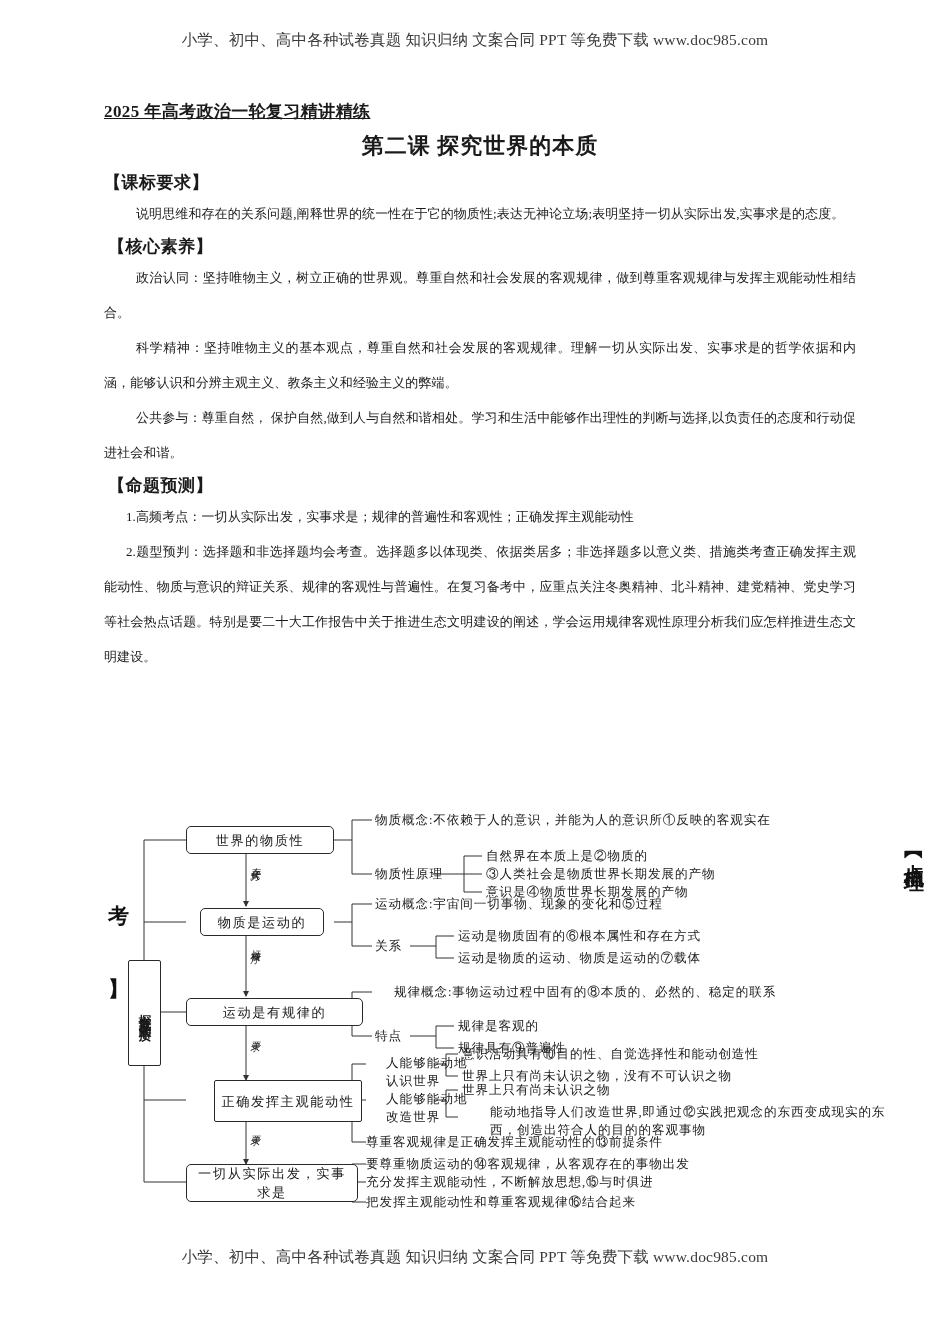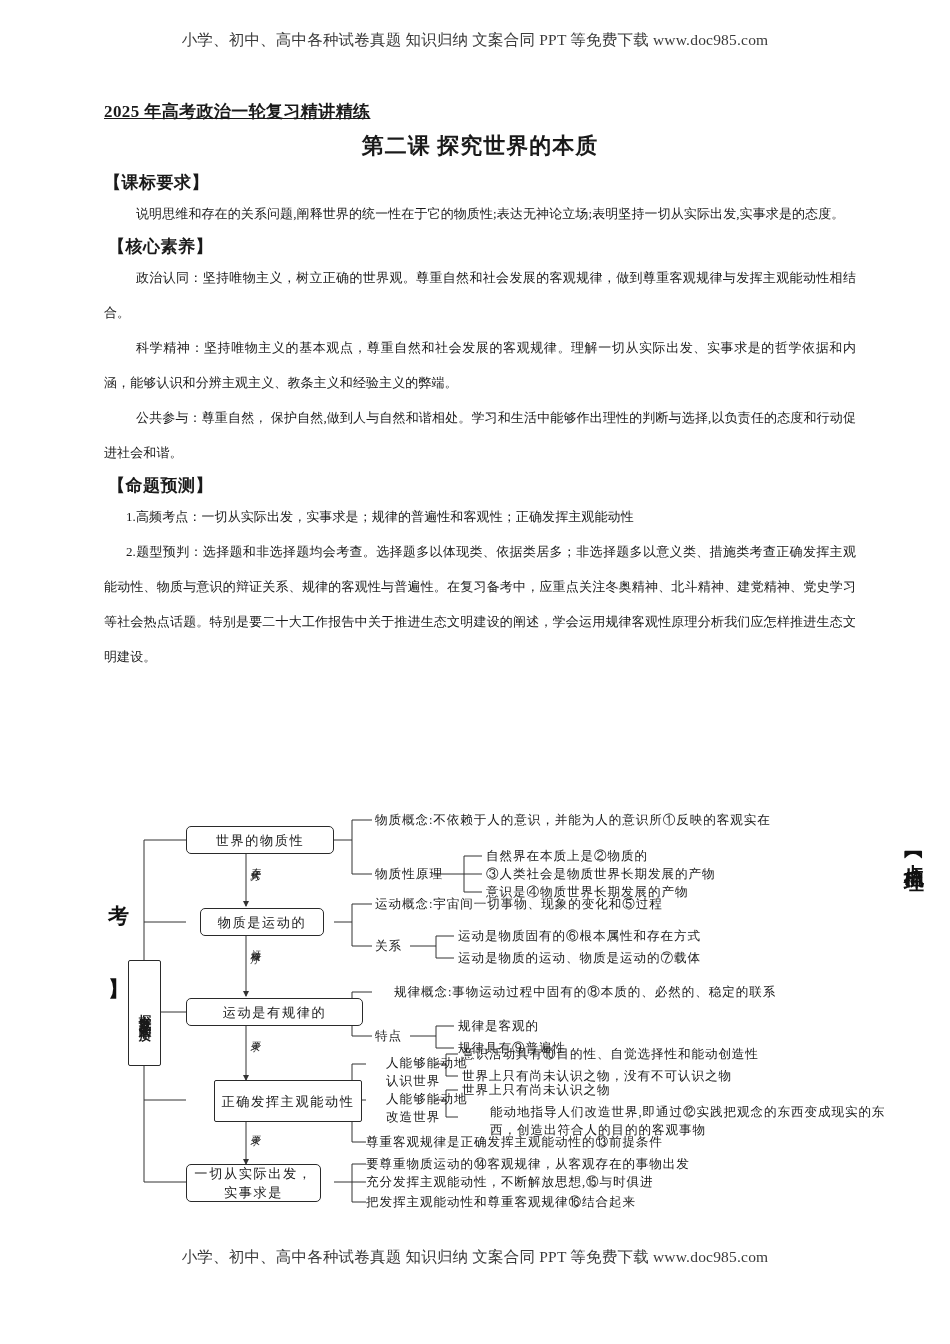--- a/index.html
+++ b/index.html
@@ -274,21 +274,21 @@
     <div class="side-mark side-left-1">考</div>
     <div class="side-mark side-left-2">】</div>
     <div class="side-mark side-right">【点梳理</div>
 
     <div class="node root square" style="left:128px; top:148px; width:33px; height:106px;">探究世界的本质</div>
 
     <div class="node" style="left:186px; top:14px; width:148px; height:28px;">世界的物质性</div>
     <div class="node" style="left:200px; top:96px; width:124px; height:28px;">物质是运动的</div>
     <div class="node" style="left:186px; top:186px; width:177px; height:28px;">运动是有规律的</div>
     <div class="node square" style="left:186px; top:268px; width:148px; height:42px;margin-left:28px;">正确发挥主观能动性</div>
-    <div class="node" style="left:186px; top:352px; width:135px; height:38px;">一切从实际出发，实事求是</div>
+    <div class="node" style="left:186px; top:352px; width:172px; height:38px;">一切从实际出发，实事求是</div>
 
     <div class="vlabel" style="left:250px; top:48px;">存在方式</div>
     <div class="vlabel" style="left:250px; top:130px;">运动秩序</div>
     <div class="vlabel" style="left:250px; top:222px;">要求</div>
     <div class="vlabel" style="left:250px; top:316px;">要求</div>
 
     <div class="leaf" style="left:375px; top:0px;">物质概念:不依赖于人的意识，并能为人的意识所①反映的客观实在</div>
     <div class="mid" style="left:375px; top:54px;">物质性原理</div>
     <div class="leaf" style="left:486px; top:36px;">自然界在本质上是②物质的</div>
     <div class="leaf" style="left:486px; top:54px;">③人类社会是物质世界长期发展的产物</div>

